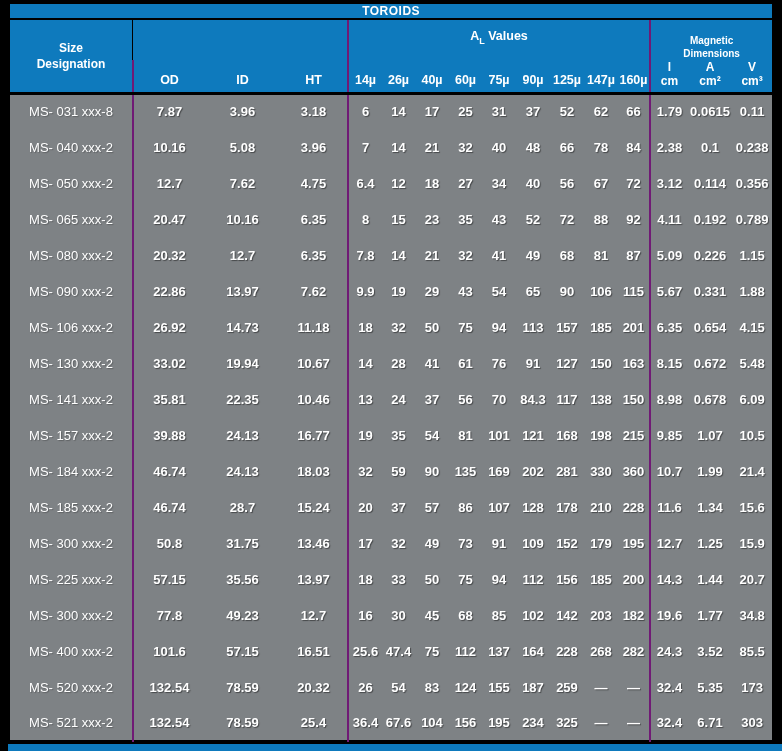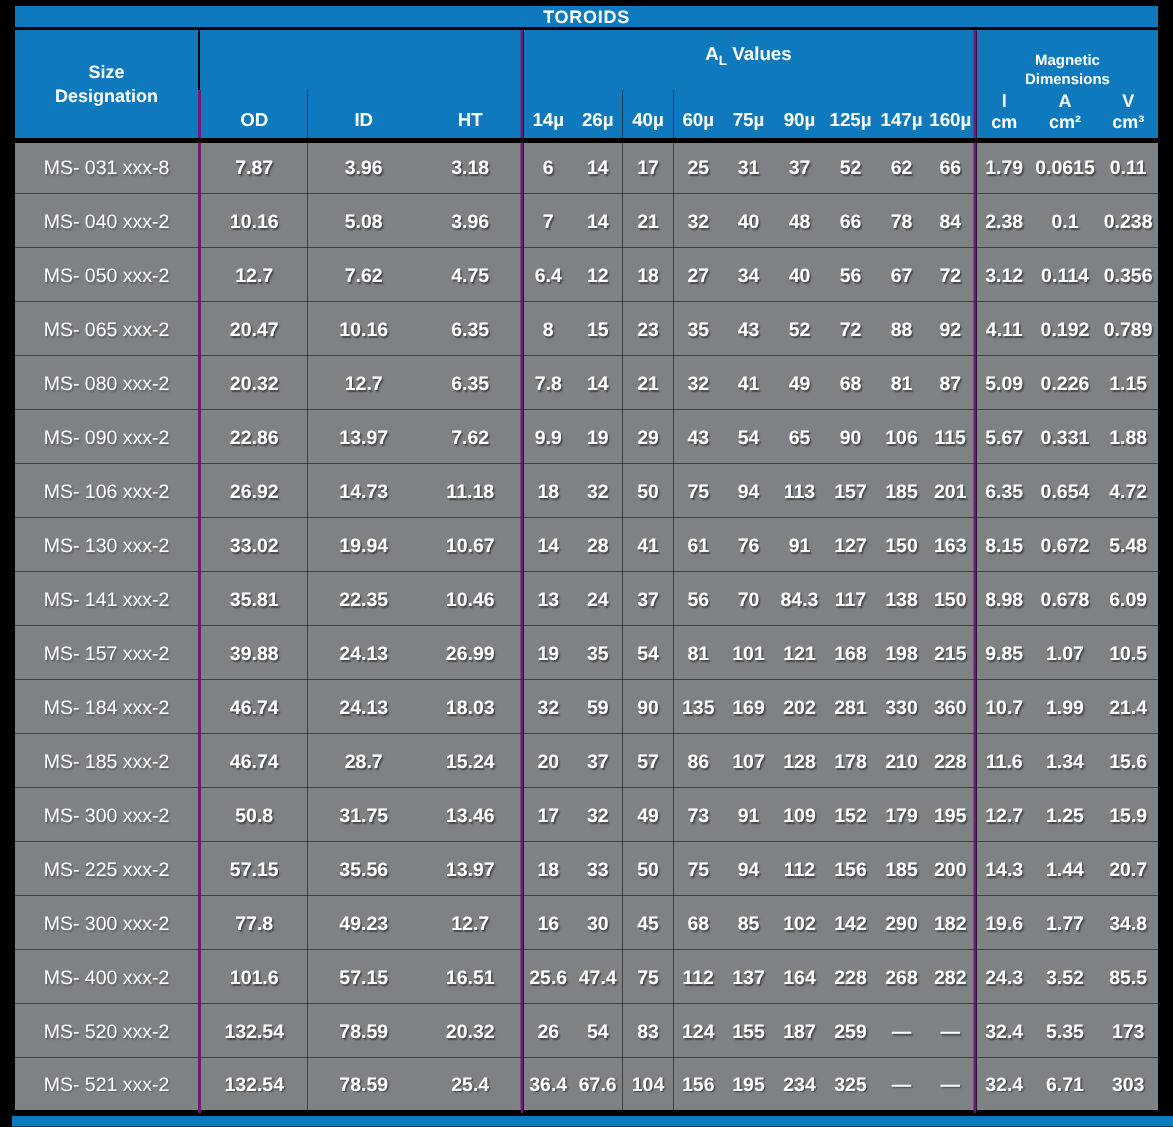--- a/index.html
+++ b/index.html
@@ -263,21 +263,21 @@
     <td class="num">32</td>
     <td class="num">50</td>
     <td class="num">75</td>
     <td class="num">94</td>
     <td class="num">113</td>
     <td class="num">157</td>
     <td class="num">185</td>
     <td class="num">201</td>
     <td class="num bl">6.35</td>
     <td class="num">0.654</td>
-    <td class="num">4.72</td>
+    <td class="num">4.15</td>
   </tr>
         <tr>
     <td class="size-cell">MS- 130 xxx-2</td>
     <td class="num bl">33.02</td>
     <td class="num">19.94</td>
     <td class="num">10.67</td>
     <td class="num bl">14</td>
     <td class="num">28</td>
     <td class="num">41</td>
     <td class="num">61</td>
@@ -305,21 +305,21 @@
     <td class="num">138</td>
     <td class="num">150</td>
     <td class="num bl">8.98</td>
     <td class="num">0.678</td>
     <td class="num">6.09</td>
   </tr>
         <tr>
     <td class="size-cell">MS- 157 xxx-2</td>
     <td class="num bl">39.88</td>
     <td class="num">24.13</td>
-    <td class="num">26.99</td>
+    <td class="num">16.77</td>
     <td class="num bl">19</td>
     <td class="num">35</td>
     <td class="num">54</td>
     <td class="num">81</td>
     <td class="num">101</td>
     <td class="num">121</td>
     <td class="num">168</td>
     <td class="num">198</td>
     <td class="num">215</td>
     <td class="num bl">9.85</td>
@@ -403,21 +403,21 @@
     <td class="num bl">77.8</td>
     <td class="num">49.23</td>
     <td class="num">12.7</td>
     <td class="num bl">16</td>
     <td class="num">30</td>
     <td class="num">45</td>
     <td class="num">68</td>
     <td class="num">85</td>
     <td class="num">102</td>
     <td class="num">142</td>
-    <td class="num">290</td>
+    <td class="num">203</td>
     <td class="num">182</td>
     <td class="num bl">19.6</td>
     <td class="num">1.77</td>
     <td class="num">34.8</td>
   </tr>
         <tr>
     <td class="size-cell">MS- 400 xxx-2</td>
     <td class="num bl">101.6</td>
     <td class="num">57.15</td>
     <td class="num">16.51</td>

